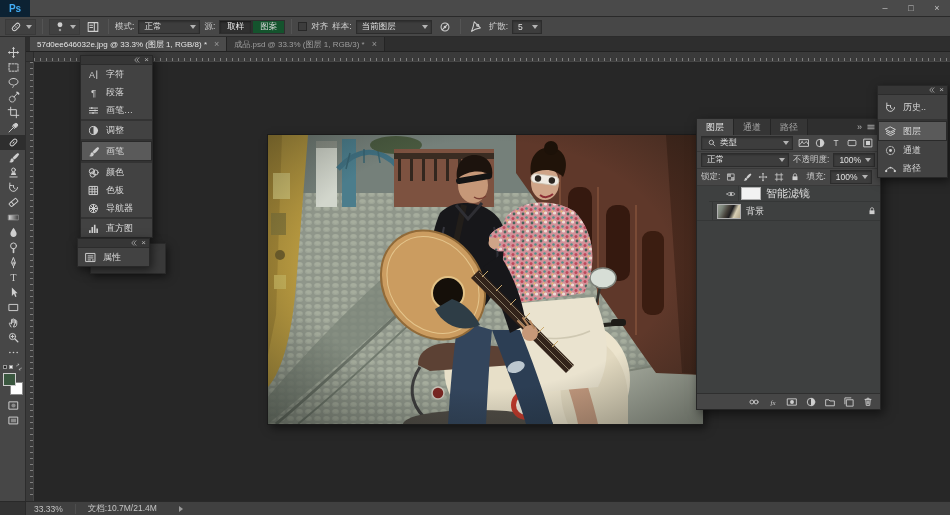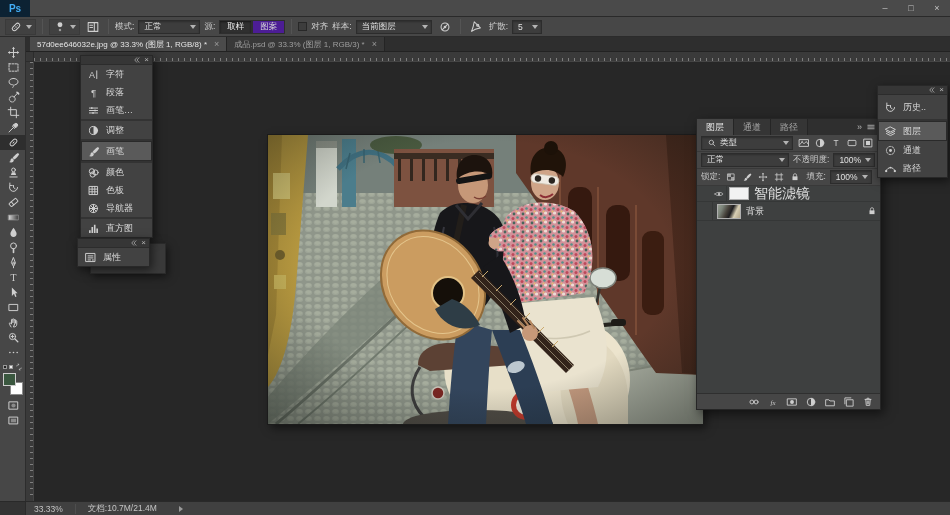--- a/index.html
+++ b/index.html
@@ -28,21 +28,21 @@
            border-top:4px solid #b3b3b3; flex:none; }
   .dd { display:inline-flex; align-items:center; justify-content:space-between; background:#3d3d3d;
         border:1px solid #2c2c2c; height:14px; font-size:8.5px; color:#e0e0e0; padding:0 3px 0 5px;
         box-shadow:inset 0 1px 2px rgba(0,0,0,.25); white-space:nowrap; flex:none; }
   .w62{width:62px}.w72{width:76px}.w30{width:30px}.w88{width:88px}.w40{width:42px}
   .ddkind{width:92px; gap:3px; justify-content:flex-start}
   .ddkind .caret{margin-left:auto}
   .tool-well { display:inline-flex; align-items:center; gap:3px; padding:1px 3px; border:1px solid #3a3a3a;
                background:#414141; height:16px; }
   .icbtn { display:inline-flex; align-items:center; justify-content:center; width:18px; height:16px; color:#c8c8c8; }
-  .opt-btn { height:14px; padding:0 7px; background:#4c1d95; border:1px solid #2e2e2e; display:inline-flex;
+  .opt-btn { height:14px; padding:0 7px; background:#14532d; border:1px solid #2e2e2e; display:inline-flex;
              align-items:center; font-size:8.5px; color:#d8d8d8; flex:none; }
   .opt-btn.active { background:#2f2f2f; color:#ececec; box-shadow:inset 0 1px 2px rgba(0,0,0,.5); }
   .checkbox { width:9px; height:9px; border:1px solid #282828; background:#3d3d3d; flex:none; }
   .ic { display:inline-flex; align-items:center; justify-content:center; color:#cfcfcf; }
   .ic svg { display:block; }
   .ic14 svg{ width:14px; height:14px; } .ic12 svg{ width:12px; height:12px; }
   .ic10 svg{ width:10px; height:10px; } .ic8 svg{ width:8px; height:8px; }
 
   
   .workspace { position:absolute; top:37px; left:0; right:0; bottom:14px; }
@@ -110,21 +110,21 @@
   .lp-row { height:17px; background:#464646; border-bottom:1px solid #393939; display:flex;
             align-items:center; gap:4px; padding:0 4px; flex:none; }
   .lp-label { font-size:8.5px; color:#c8c8c8; white-space:nowrap; }
   .iconrow { display:inline-flex; align-items:center; gap:2px; }
   .iconrow .icbtn { width:14px; height:14px; color:#c0c0c0; }
   .flex1 { flex:1; }
   .lp-list { flex:1; background:#3e4040; overflow:hidden; }
   .layer-row { display:flex; align-items:center; height:19px; border-bottom:1px solid #353737;
                padding-right:3px; font-size:9px; color:#dedede; }
   .layer-row.selected { background:#4e545a; }
-  .layer-row.sub { height:16px; font-size:14px; }
+  .layer-row.sub { height:16px; font-size:11px;margin-left:12px; }
   .layer-row.sub2 { height:14px; font-size:8px; color:#cfcfcf; }
   .eyebox { width:16px; align-self:stretch; border-right:1px solid #353737; display:flex;
             align-items:center; justify-content:center; flex:none; color:#cfcfcf; }
   .indent { flex:none; }
   .thumb { width:24px; height:15px; margin:0 5px 0 4px; border:1px solid #b0b0b0; position:relative; flex:none;
            background:linear-gradient(115deg,#97a093 0%,#7b8379 20%,#46413a 42%,#1f1e20 58%,#d8cfb4 76%,#b0a489 100%); }
   .so-badge { position:absolute; right:-1px; bottom:-1px; width:7px; height:7px; background:#e8e8e8;
               border:1px solid #555; }
   .so-badge::after { content:""; position:absolute; inset:1px; border:1px solid #777; }
   .mask-thumb { width:20px; height:13px; background:#f2f2f2; border:1px solid #b0b0b0; margin:0 5px 0 2px; flex:none; }

